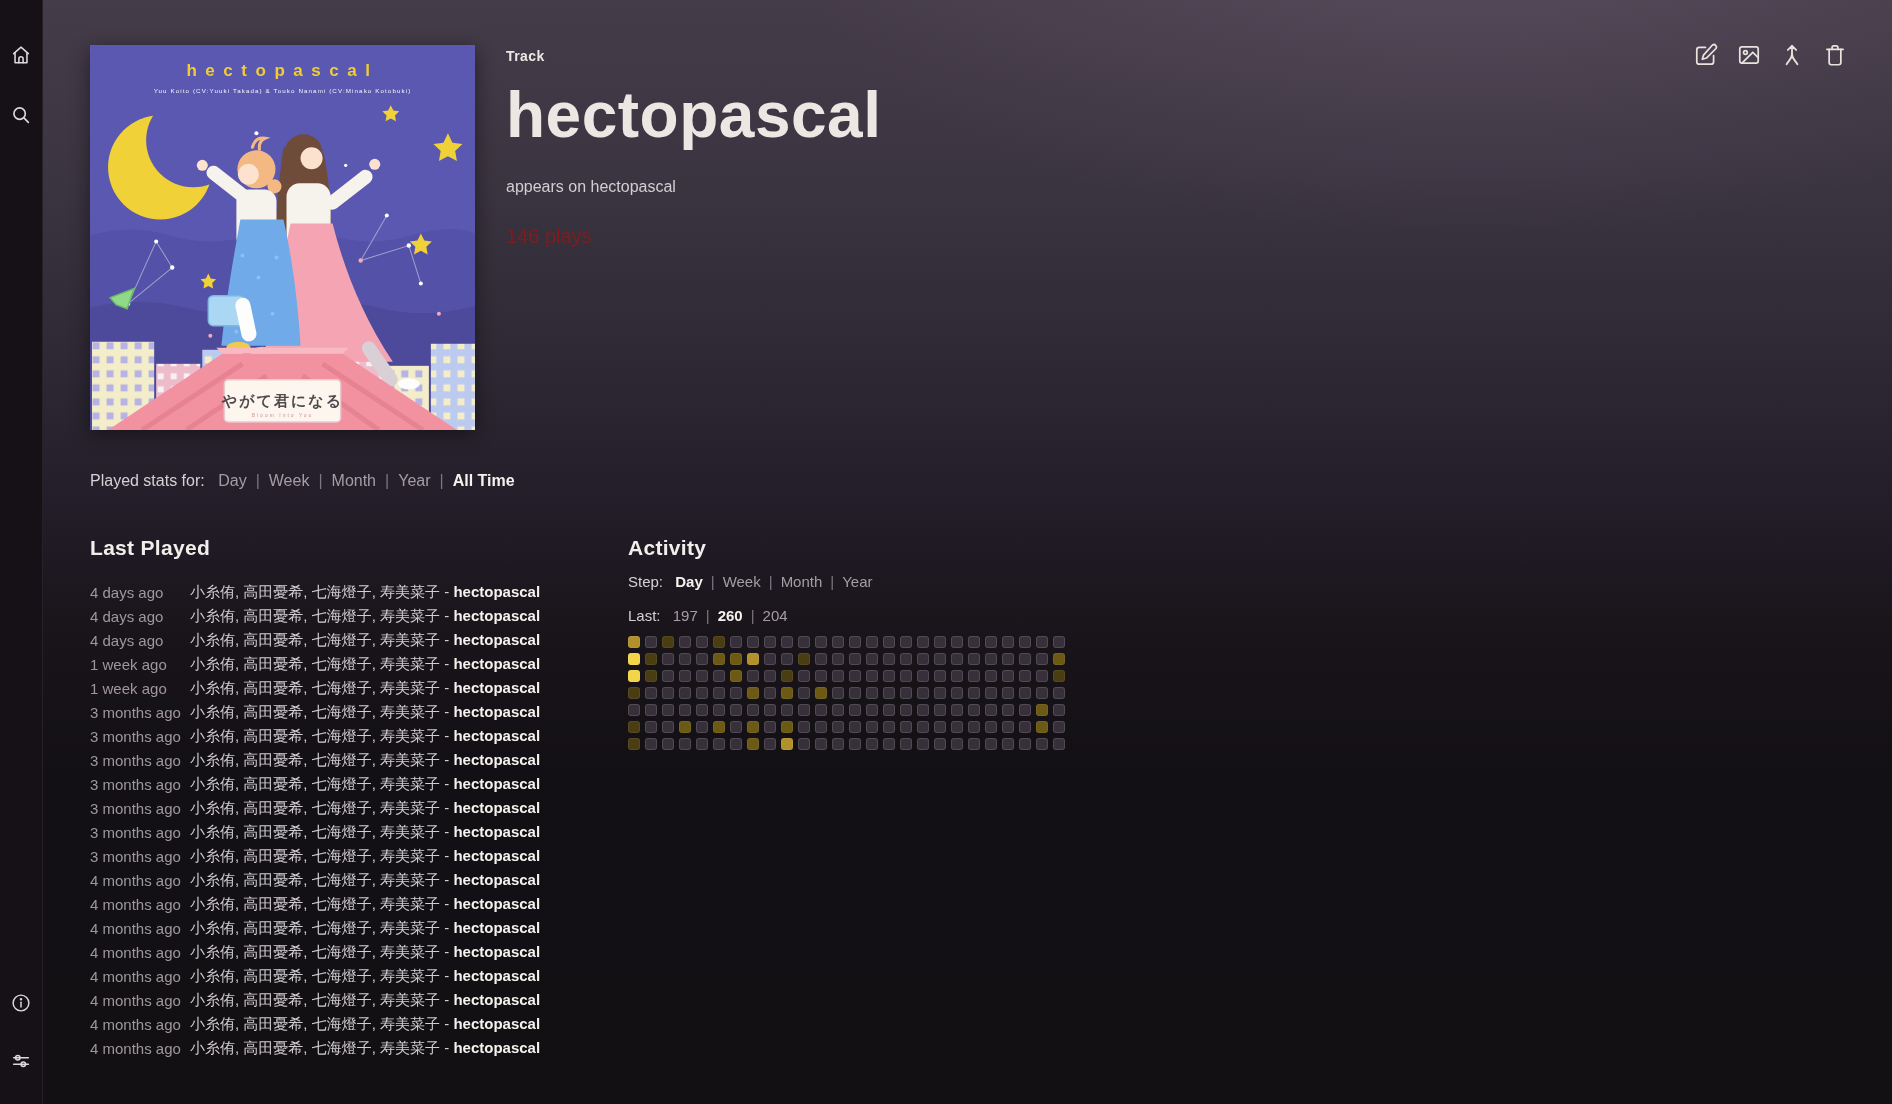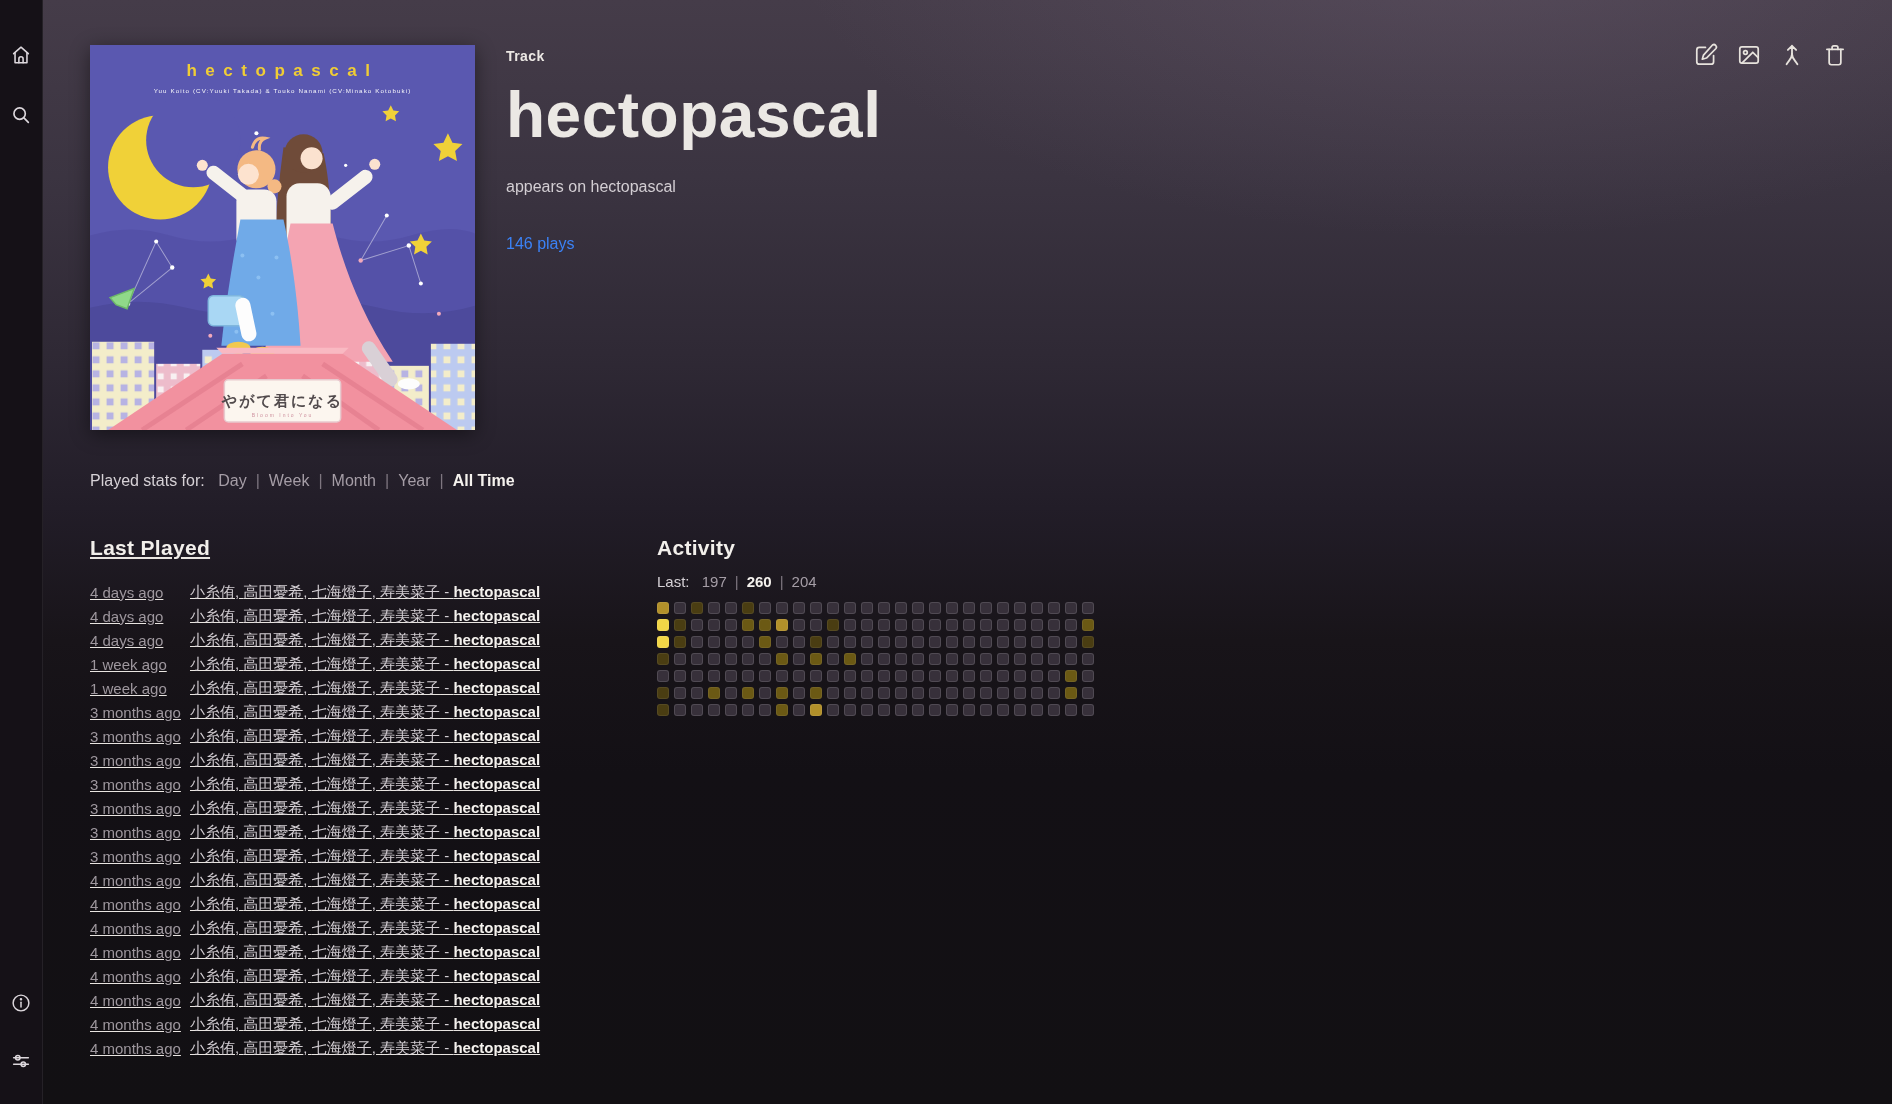--- a/index.html
+++ b/index.html
@@ -23,39 +23,39 @@
   .sb-top{ display:flex; flex-direction:column; gap:38px; margin-top:44px; align-items:center;}
   .sb-bottom{ margin-top:auto; display:flex; flex-direction:column; gap:36px; margin-bottom:32px; align-items:center;}
   
   .album-art{ position:absolute; left:90px; top:45px; width:385px; height:385px; box-shadow:0 4px 18px rgba(0,0,0,0.45);}
   .album-art svg{ width:100%; height:100%; display:block; }
   .head-block{ position:absolute; left:506px; top:48px; }
   .type-label{ font-size:14px; font-weight:700; color:#ece8e4; letter-spacing:0.4px;}
   .page-title{ font-size:64px; font-weight:800; color:#ebe8e4; margin-top:14px; letter-spacing:0.5px;}
   .meta-line{ font-size:16px; color:#d3ced3; margin-top:26px;}
   .meta-line a{ color:#d3ced3; text-decoration:none; cursor:pointer;}
-  .plays-line{ font-size:16px; color:#3b82f6; margin-top:39px;}
+  .plays-line{ font-size:20px; color:#7f1d1d; margin-top:29px;}
   .actions{ position:absolute; right:44px; top:42px; display:flex; gap:17px;}
   .action-btn{ width:26px; height:26px; color:#e7e3dd; cursor:pointer;}
   .action-btn svg{ width:100%; height:100%; display:block;}
   
   .stats-row{ position:absolute; left:90px; top:472px; font-size:16px; color:#d6d1d6;}
   .stats-row .opt, .mini-row .opt{ color:#a59da6; margin:0 9px; cursor:pointer;}
   .stats-row .opt.sel, .mini-row .opt.sel{ color:#f5f2ee; font-weight:700;}
   .sep{ color:#7e7680; }
   
   .col-heading{ font-size:21px; font-weight:800; color:#f2efeb; letter-spacing:0.3px;}
-  .lastplayed{ position:absolute; left:90px; top:536px; width:490px;text-decoration:underline;}
+  .lastplayed{ position:absolute; left:90px; top:536px; width:490px;}
   .lp-list{ margin-top:20px; }
   .lp-row{ display:flex; height:24px; align-items:center; font-size:15px;}
   .lp-time{ width:100px; flex:0 0 100px; color:#9e979e; cursor:pointer;}
   .lp-entry{ color:#d2cdd2; white-space:nowrap;}
   .lp-entry .artist{ color:#d2cdd2; cursor:pointer;}
   .lp-entry .track{ color:#f5f2ee; font-weight:700; cursor:pointer;}
-  .activity{ position:absolute; left:628px; top:536px;margin-left:29px;}
+  .activity{ position:absolute; left:628px; top:536px;}
   .mini-row{ font-size:15px; color:#d6d1d6; margin-top:10px; line-height:24px;}
   .mini-row:first-of-type{ margin-top:18px;}
   .mini-row .opt{ margin:0 8px;}
   .mini-row .lbl{ color:#d6d1d6; }
   .heatmap{ margin-top:8px; }
   .hm-row{ display:flex; height:17px;}
   .hm-cell{ width:12px; height:12px; margin-right:5px; border-radius:3px; border:1px solid rgba(255,255,255,0.13); cursor:pointer;}
 </style>
 </head>
 <body>
@@ -334,20 +334,24 @@
       <div class="lp-row">
         <span class="lp-time">4 months ago</span>
         <span class="lp-entry"><span class="artist">小糸侑</span>, <span class="artist">高田憂希</span>, <span class="artist">七海燈子</span>, <span class="artist">寿美菜子</span> - <span class="track">hectopascal</span></span>
       </div>
     </div>
 </div>
 
 <div class="activity">
   <div class="col-heading">Activity</div>
   <div class="mini-row">
+    <span class="lbl">Step:</span>
+    <span id="step-options"><span class="opt sel">Day</span><span class="sep">|</span><span class="opt">Week</span><span class="sep">|</span><span class="opt">Month</span><span class="sep">|</span><span class="opt">Year</span></span>
+  </div>
+  <div class="mini-row">
     <span class="lbl">Last:</span>
     <span id="range-options"><span class="opt">197</span><span class="sep">|</span><span class="opt sel">260</span><span class="sep">|</span><span class="opt">204</span></span>
   </div>
   <div class="heatmap" id="heatmap">
       <div class="hm-row">
         <div class="hm-cell" style="background: rgb(178, 144, 42); border-color: rgba(255, 255, 255, 0.07);"></div>
         <div class="hm-cell" style="background: rgb(55, 48, 58);"></div>
         <div class="hm-cell" style="background: rgb(74, 61, 18); border-color: rgba(255, 255, 255, 0.07);"></div>
         <div class="hm-cell" style="background: rgb(55, 48, 58);"></div>
         <div class="hm-cell" style="background: rgb(55, 48, 58);"></div>

